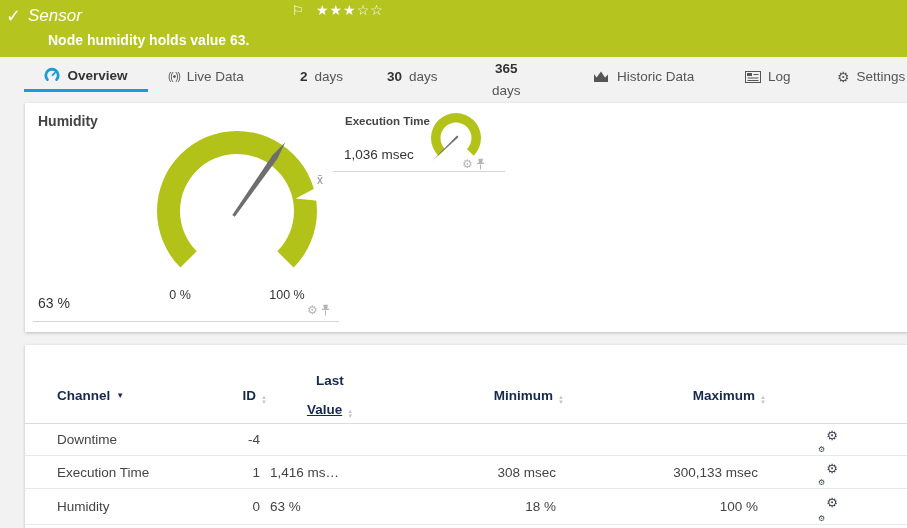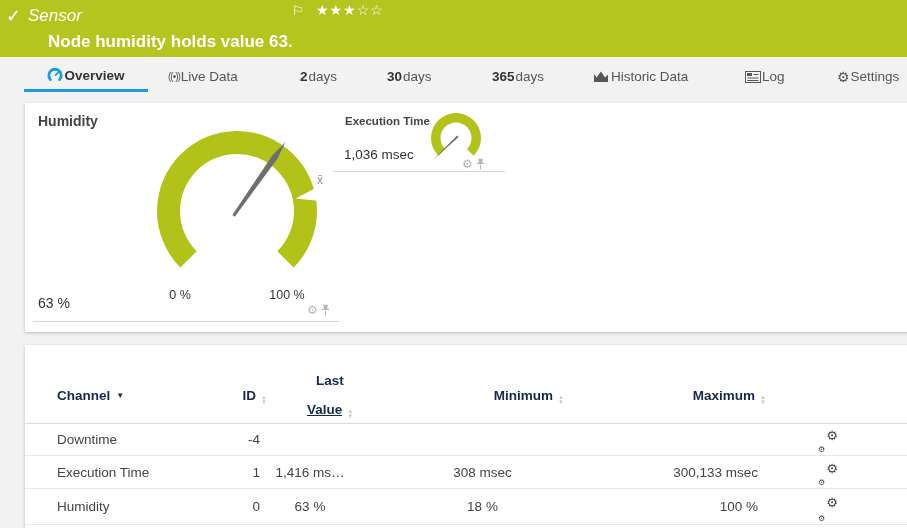--- a/index.html
+++ b/index.html
@@ -14,34 +14,34 @@
   
   .app-header {
     position: absolute; left: 0; top: 0; width: 907px; height: 57px;
     background: #b5c41e; color: #fff;
   }
   .app-header .check   { position: absolute; left: 6px;  top: 5px;  font-size: 18px; font-weight: bold; }
   .app-header .stype   { position: absolute; left: 28px; top: 6px;  font-size: 17px; font-style: italic; }
   .app-header .stitle  { position: absolute; left: 95px; top: 3px;  font-size: 20px; font-weight: bold; }
   .app-header .flag    { position: absolute; left: 292px; top: 3px; font-size: 13px; }
   .app-header .stars   { position: absolute; left: 316px; top: 2px; font-size: 14px; letter-spacing: 1px; }
-  .app-header .smsg    { position: absolute; left: 48px; top: 32px; font-size: 17px; font-weight: bold; }
+  .app-header .smsg    { position: absolute; left: 48px; top: 32px; font-size: 14px; font-weight: bold; }
   
   .tab {
     position: absolute; top: 61px; height: 31px;
-    display: flex; align-items: center; gap: 1px;
+    display: flex; align-items: center; gap: 7px;
     font-size: 13.5px; color: #555; cursor: pointer; white-space: nowrap;
   }
   .tab b { color: #333; font-weight: bold; }
   .tab.active { color: #333; font-weight: bold; border-bottom: 3px solid #1b9cd8; justify-content: center; }
   #tab-overview { left: 24px;  width: 124px; }
   #tab-livedata { left: 168px; }
   #tab-2days    { left: 300px; }
   #tab-30days   { left: 387px; }
-  #tab-365days  { left: 492px; }
+  #tab-365days  { left: 492px; flex-direction: column; }
   #tab-historic { left: 593px; }
   #tab-log      { left: 745px; }
   #tab-settings { left: 837px; }
   .ticon { display: inline-flex; align-items: center; }
   .ticon.txt { font-size: 10px; color: #555; letter-spacing: -1px; }
   .gear-glyph { font-size: 14px; color: #555; font-style: normal; }
   
   .panel {
     position: absolute; left: 25px; width: 895px; background: #fff;
     box-shadow: 0 1px 3px rgba(0,0,0,.22);
@@ -78,22 +78,22 @@
   #th-last2   { left: 265px; top: 57px; width: 80px;  text-align: center; text-decoration: underline; }
   #th-min     { left: 384px; top: 43px; width: 155px; text-align: right; }
   #th-max     { left: 585px; top: 43px; width: 156px; text-align: right; }
   .thead-line { position: absolute; left: 0; top: 78px; width: 100%; border-top: 1px solid #dcdcdc; }
   .trow { position: absolute; left: 0; width: 100%; border-bottom: 1px solid #e9e9e9; font-size: 13.5px; color: #444; }
   #row-0 { top: 78px;  height: 33px; line-height: 33px; }
   #row-1 { top: 111px; height: 33px; line-height: 33px; }
   #row-2 { top: 144px; height: 36px; line-height: 36px; }
   .trow .c-channel { position: absolute; left: 32px; }
   .trow .c-id   { position: absolute; left: 175px; width: 60px; text-align: right; }
-  .trow .c-last { position: absolute; left: 245px; width: 80px; text-align: center; }
-  .trow .c-min  { position: absolute; left: 384px; width: 147px; text-align: center; }
+  .trow .c-last { position: absolute; left: 245px; width: 80px; text-align: left; }
+  .trow .c-min  { position: absolute; left: 384px; width: 147px; text-align: right; }
   .trow .c-max  { position: absolute; left: 585px; width: 148px; text-align: right; }
   .trow .c-edit { position: absolute; left: 793px; top: 0; width: 24px; height: 100%; cursor: pointer; }
   .edit-gears { position: relative; display: inline-block; width: 20px; height: 100%; }
   .edit-gears .g-big { position: absolute; right: 0; top: 50%; transform: translateY(-62%); font-size: 13px; color: #3a4450; font-style: normal; }
   .edit-gears .g-sml { position: absolute; left: 0; top: 50%; transform: translateY(-18%); font-size: 8px; color: #3a4450; font-style: normal; }
 </style>
 </head>
 <body>
 
 <div class="app-header">

